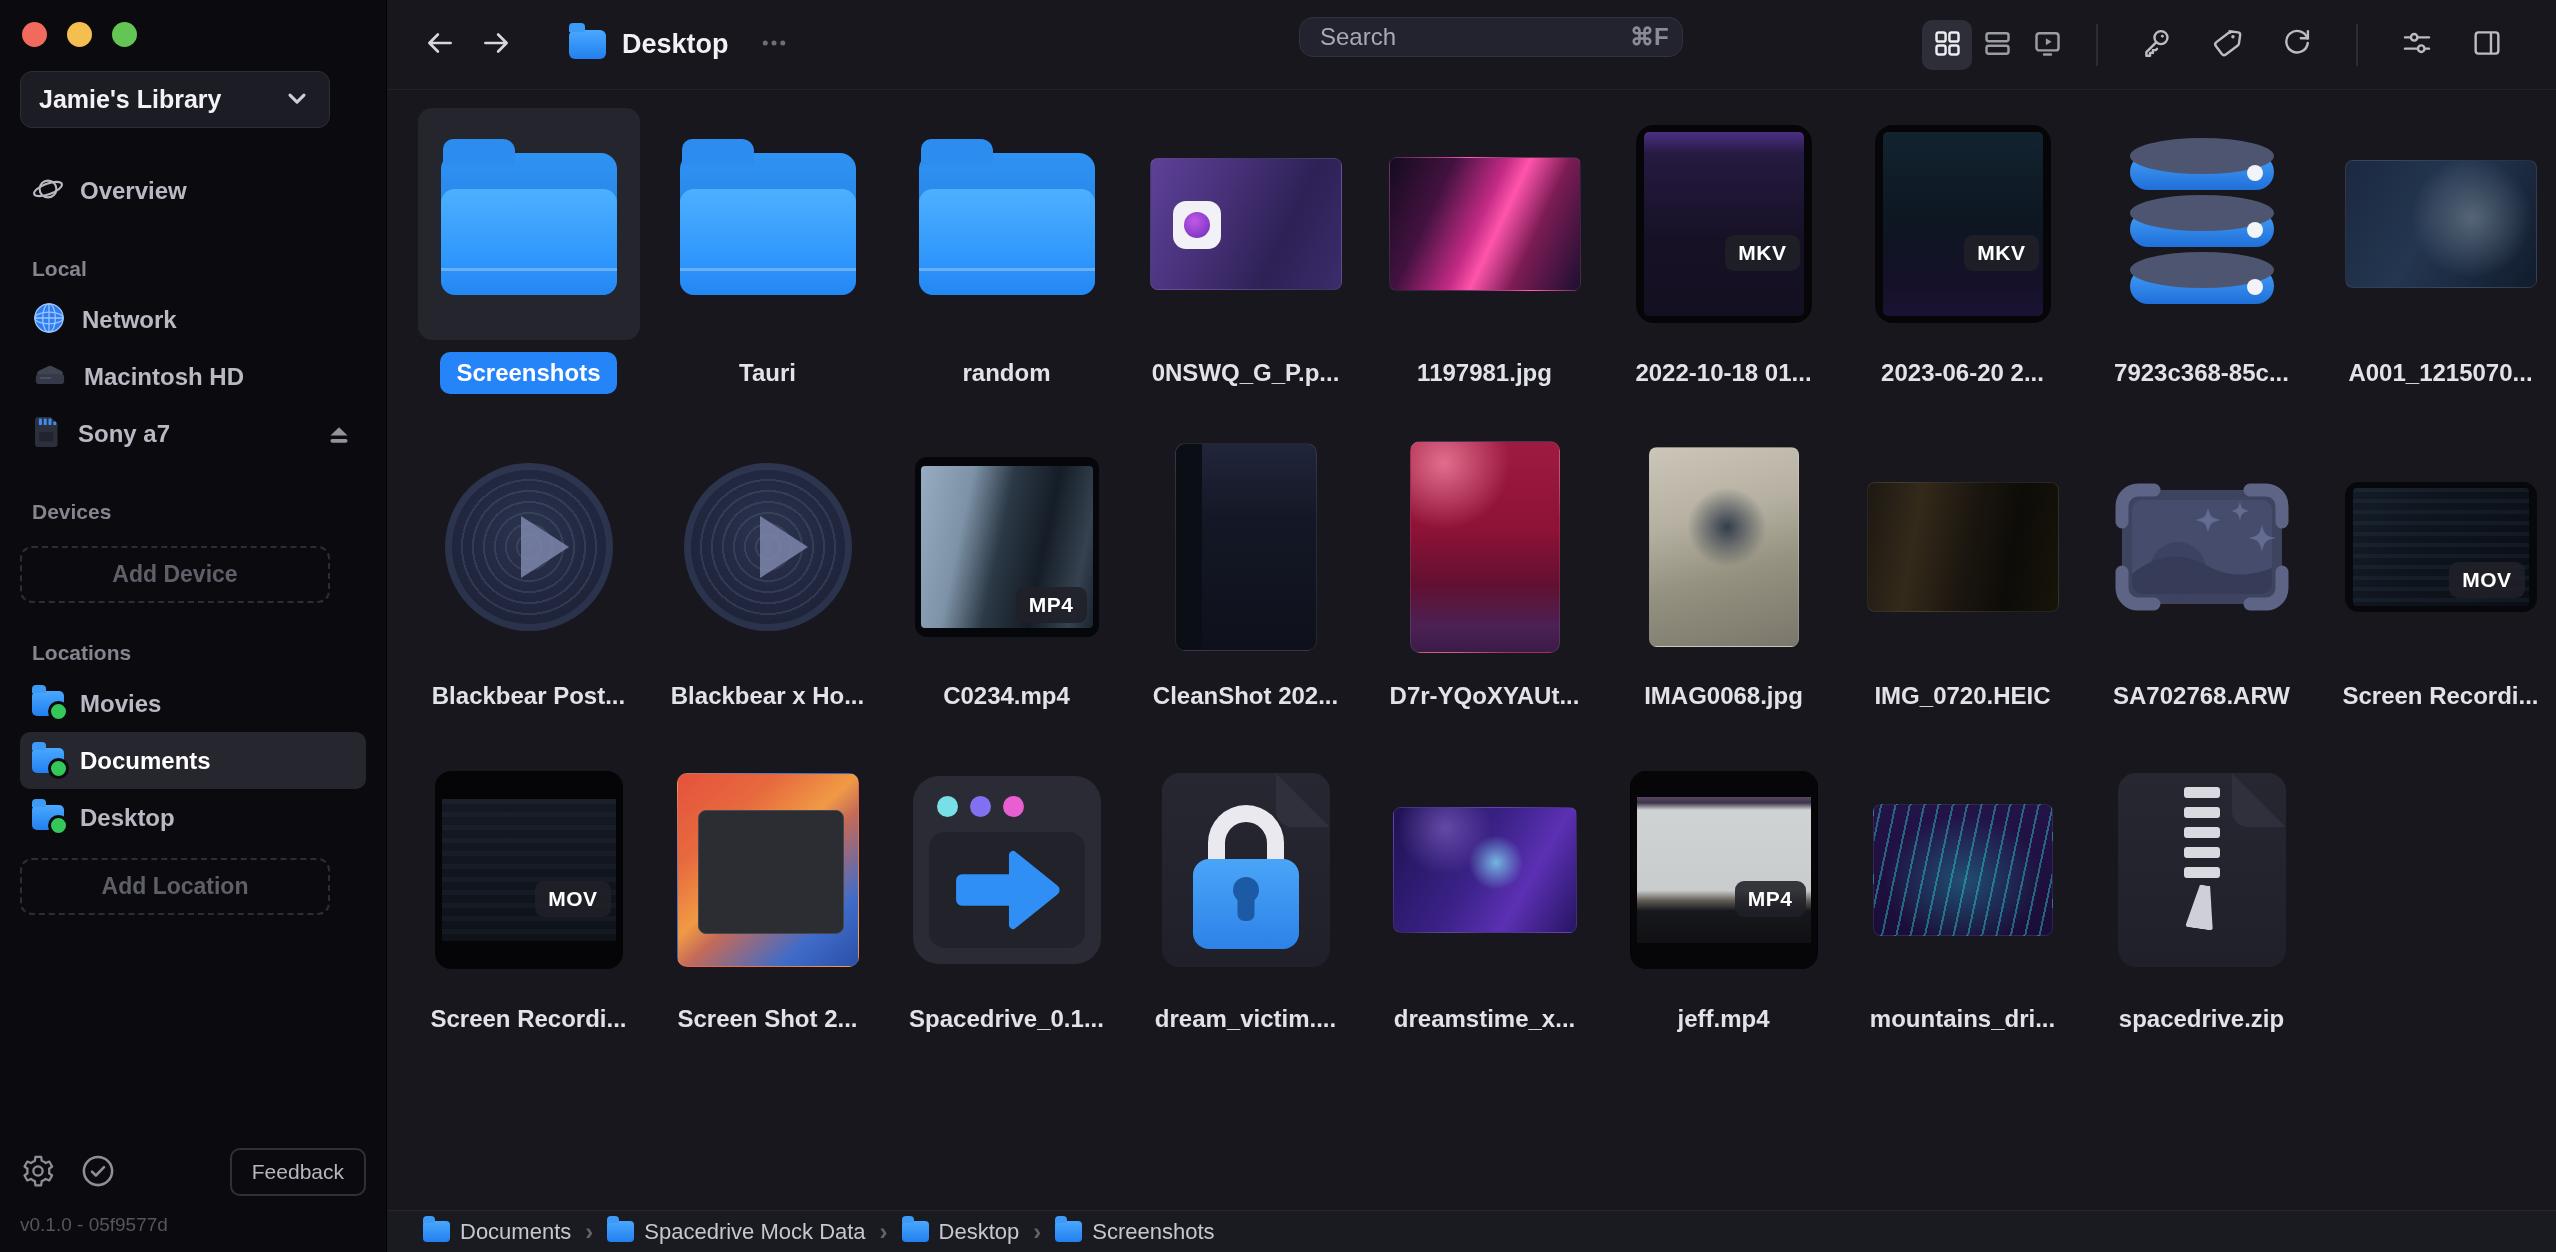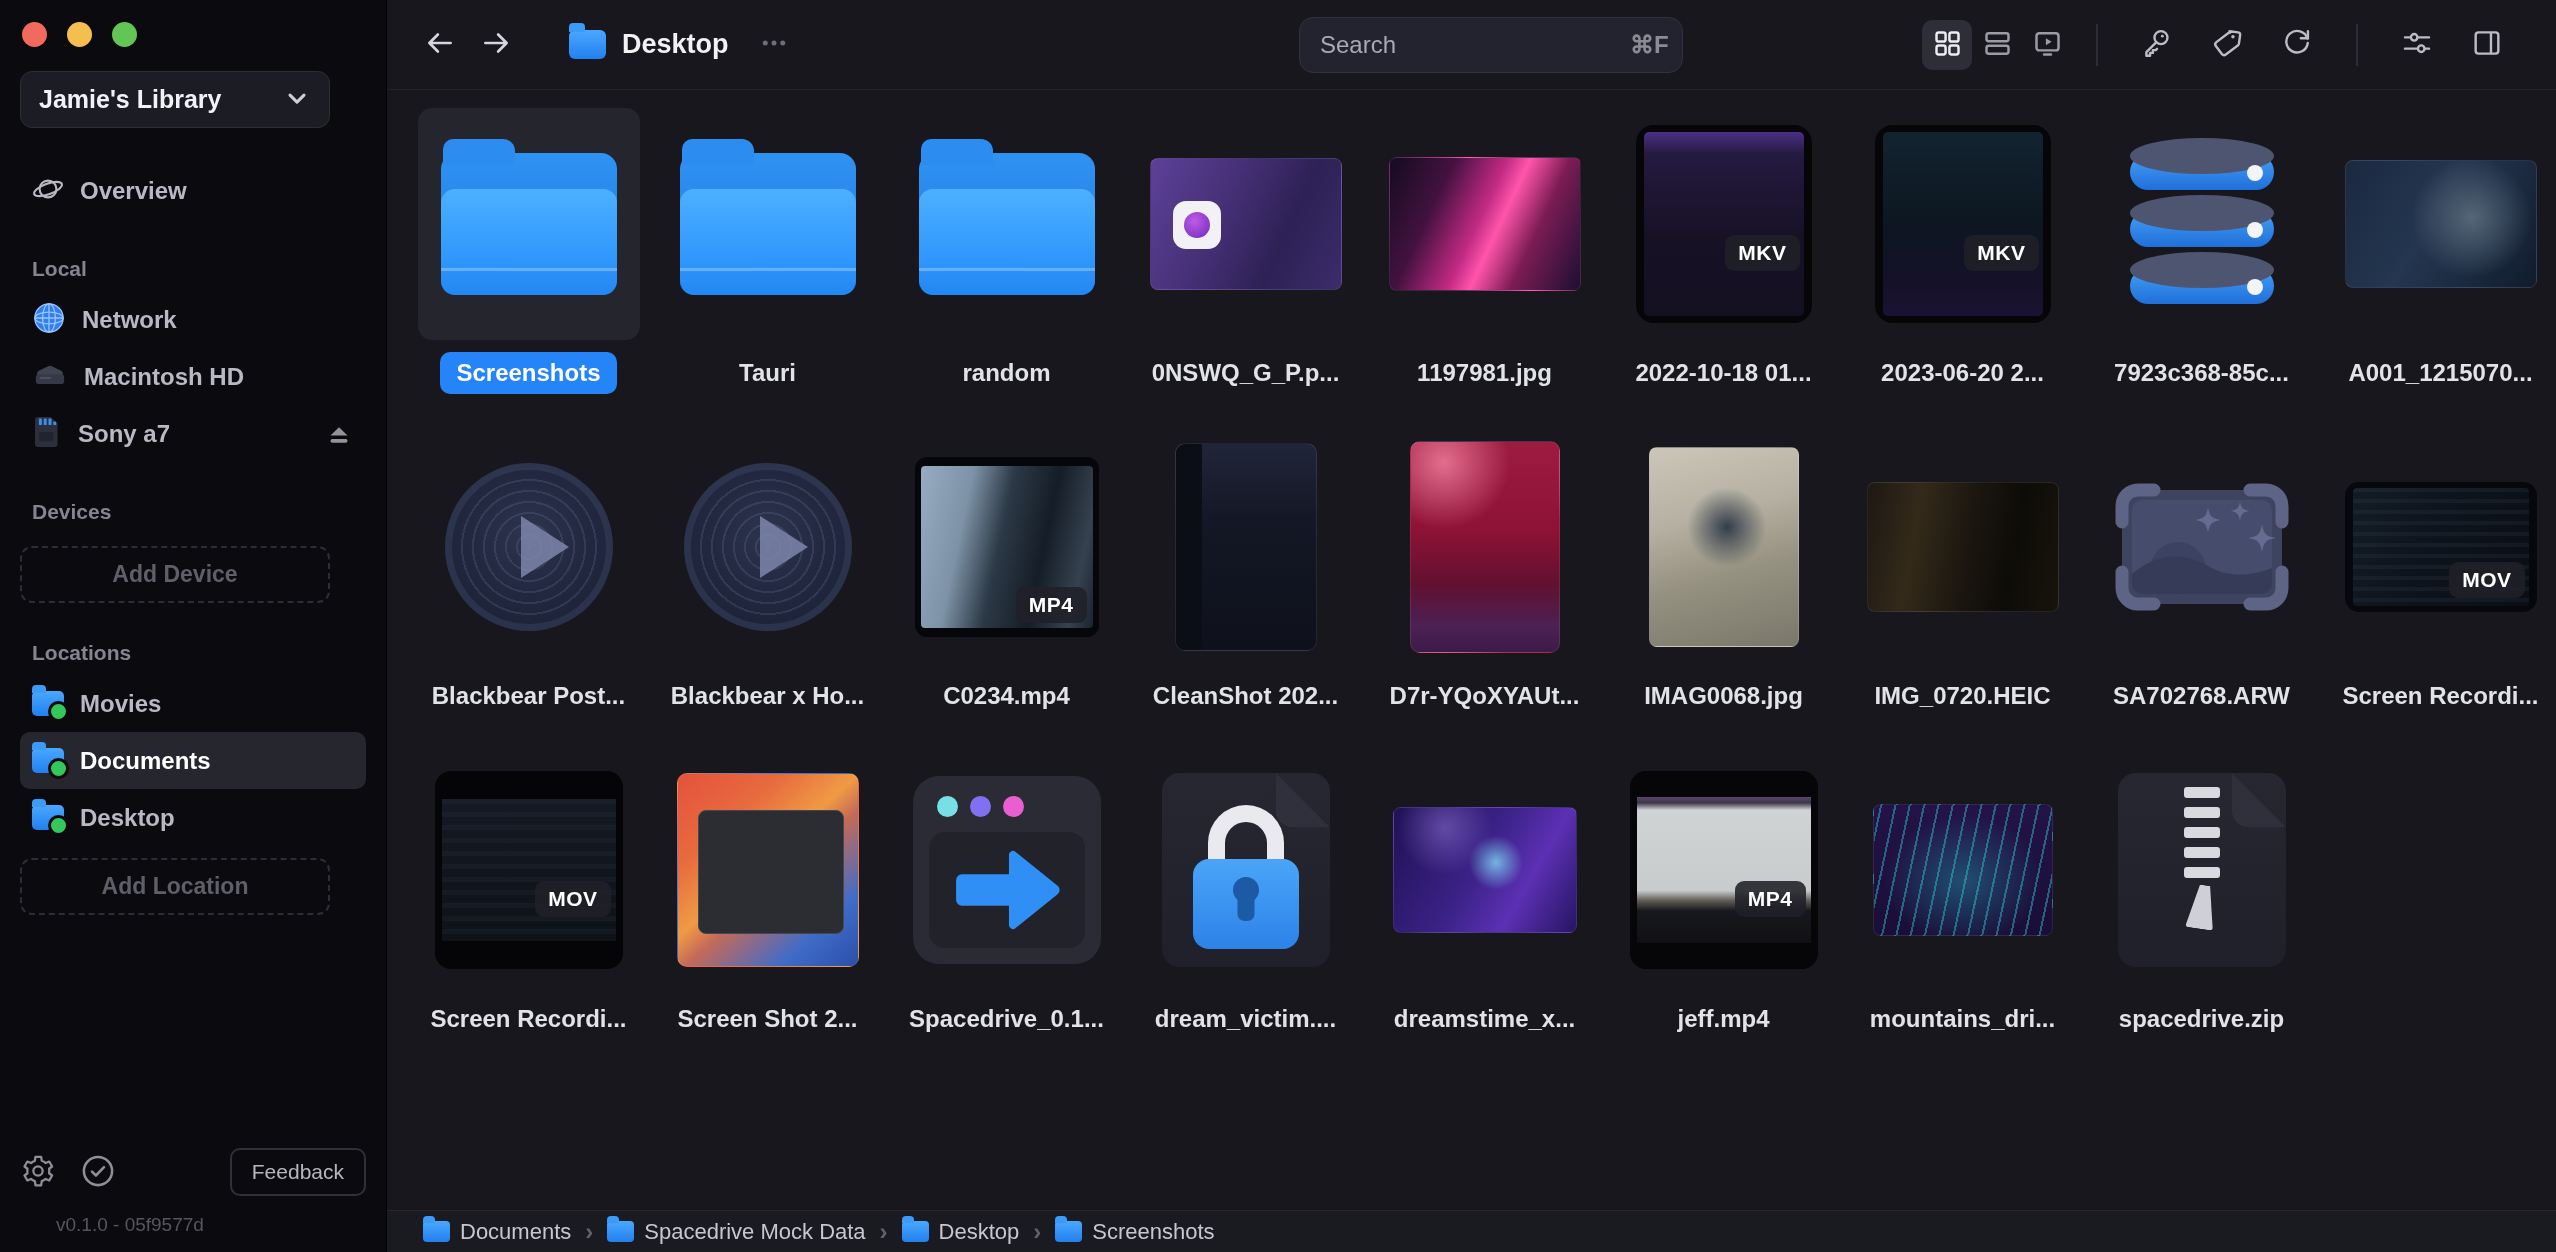--- a/index.html
+++ b/index.html
@@ -22,42 +22,42 @@
   .overview { margin-top:34px; }
   .sb-section { margin-top:38px; }
   .sb-title { font-size:21px; font-weight:700; color:#85858f; padding-left:12px; margin-bottom:10px; }
   .sb-action { margin-top:12px; width:310px; height:57px; border:2px dashed #2d2d37; border-radius:12px; background:none;
                color:#5f5f69; font-size:23px; font-weight:600; font-family:"Liberation Sans",sans-serif; cursor:pointer; }
   .sb-footer { position:absolute; left:20px; right:20px; bottom:16px; }
   .sb-footer-row { display:flex; align-items:center; gap:24px; }
   .sb-footer-row .spacer { flex:1; }
   .feedback-btn { border:2px solid #30303a; background:none; border-radius:10px; color:#b6b6c0; font-size:21px;
                   font-family:"Liberation Sans",sans-serif; padding:10px 20px; cursor:pointer; }
-  .version { margin-top:18px; color:#55555e; font-size:19px;margin-left:36px; }
+  .version { margin-top:18px; color:#55555e; font-size:19px; }
   .icon-btn { background:none; border:none; cursor:pointer; display:flex; align-items:center; justify-content:center; }
 
   
   .mini-folder { width:32px; height:25px; border-radius:5px; background:linear-gradient(180deg,#4aa8ff,#2180ef); position:relative; flex:none; }
   .mini-folder::before { content:''; position:absolute; top:-6px; left:0; width:14px; height:8px; border-radius:4px 4px 0 0; background:#3c9bf7; }
   .mini-folder.dot::after { content:''; position:absolute; right:-5px; bottom:-6px; width:15px; height:15px; border-radius:50%;
                             background:#34c759; border:3px solid #0b0b0f; }
   .bc-folder { width:27px; height:21px; border-radius:4px; }
   .bc-folder::before { width:12px; height:7px; top:-5px; }
   .tb-folder { width:37px; height:29px; border-radius:6px; }
   .tb-folder::before { width:16px; height:9px; top:-7px; }
 
   
   .main { flex:1; display:flex; flex-direction:column; background:#17171d; border-left:1px solid #000; }
   .topbar { height:90px; flex:none; position:relative; display:flex; align-items:center; border-bottom:1px solid #232329; }
   .tb-left { display:flex; align-items:center; margin-left:30px; gap:10px; }
   .nav-btn { width:46px; height:46px; border-radius:8px; }
   .loc { display:flex; align-items:center; gap:16px; margin-left:40px; }
   .loc-label { color:#f2f2f5; font-size:27px; font-weight:700; }
   .loc-menu { margin-left:14px; }
-  .searchbar { position:absolute; left:912px; top:17px; width:384px; height:56px; background:#232330; border:1px solid #32323e;
+  .searchbar { position:absolute; left:912px; top:17px; width:384px; height:40px; background:#232330; border:1px solid #32323e;
                border-radius:14px; display:flex; align-items:center; padding:0 20px; }
   .searchbar input { flex:1; background:none; border:none; outline:none; color:#e8e8ee; font-size:24px; font-family:"Liberation Sans",sans-serif; }
   .searchbar input::placeholder { color:#a9a9b4; }
   .search-kbd { color:#8b8b96; font-size:24px; font-weight:700; }
   .tb-right { position:absolute; right:38px; display:flex; align-items:center; }
   .view-btn { width:50px; height:50px; border-radius:10px; }
   .view-btn.active { background:#2e2e39; }
   .tb-sep { width:2px; height:42px; background:#2d2d36; margin:0 24px; }
   .tool-btn { width:50px; height:50px; margin:0 10px; }
 

